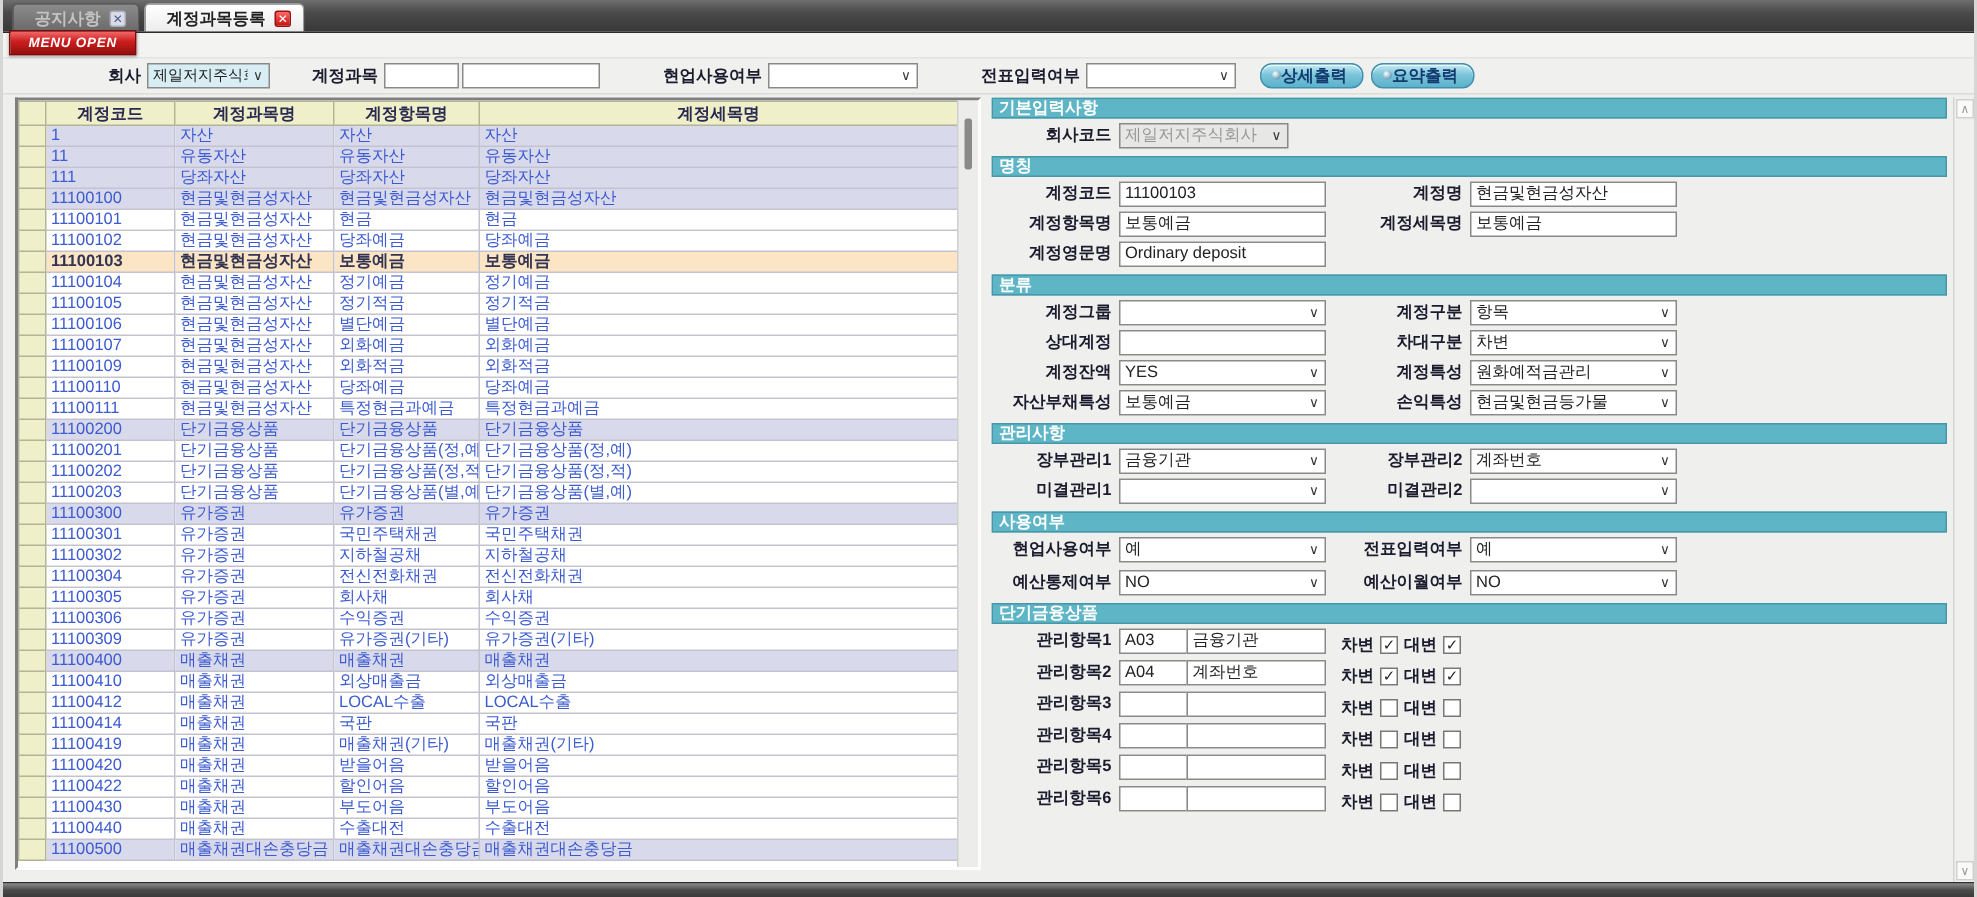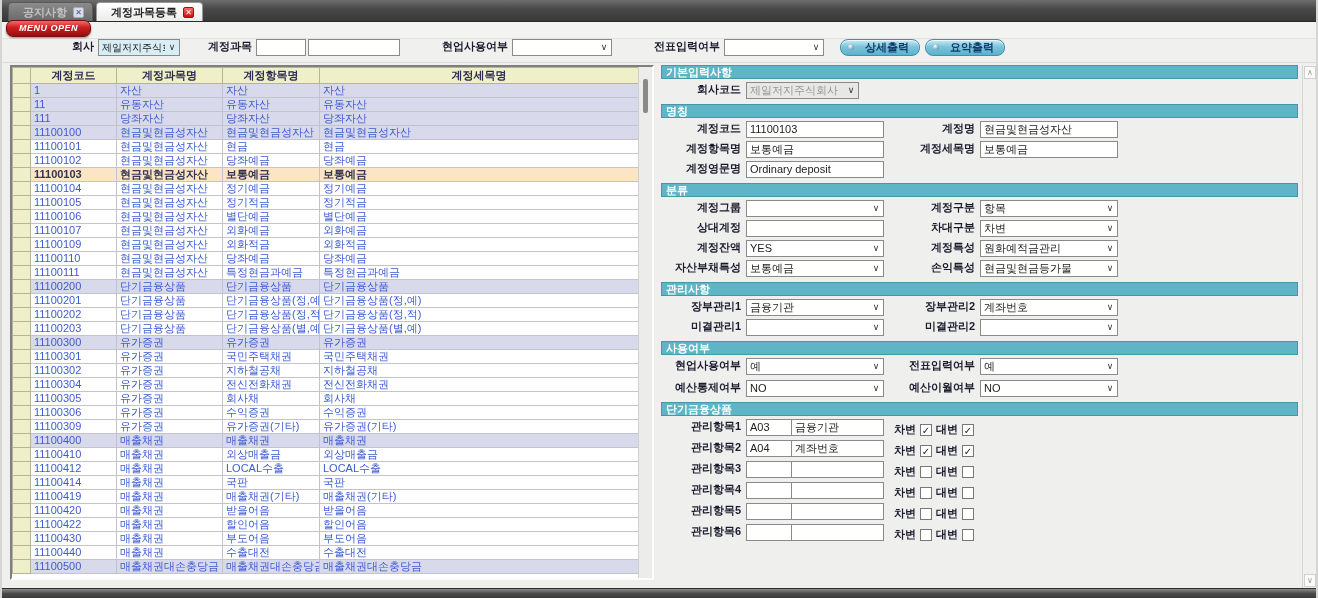--- a/index.html
+++ b/index.html
@@ -11,33 +11,33 @@
   .tabbar { height:22px; background:linear-gradient(#6e6e6e,#4a4a4a 40%,#383838); display:flex; align-items:flex-end; padding-left:6px; gap:3px; border-bottom:1px solid #2a2a2a; }
   .tab { height:19px; display:flex; align-items:center; gap:6px; padding:0 8px 0 14px; border-radius:4px 4px 0 0; font-weight:bold; cursor:pointer;justify-content:center; }
   .tab.inactive { background:linear-gradient(#8b8b8b,#6a6a6a); color:#c3c3c3; border:1px solid #5a5a5a; border-bottom:none; }
   .tab.active { background:linear-gradient(#ffffff,#ececec); color:#222; border:1px solid #999; border-bottom:none; }
   .tab .close { width:11px; height:11px; font-size:8px; line-height:10px; text-align:center; border-radius:2px; font-weight:bold; }
   .tab.inactive .close { background:#d8dce6; color:#4a5a8a; border:1px solid #aab; }
   .tab.active .close { background:linear-gradient(#f66,#c11); color:#fff; border:1px solid #911; }
 
   
   .menustrip { height:17px; background:#f3f3f1; position:relative; border-bottom:1px solid #e2e2e0; }
-  .menu-open { position:absolute; left:4px; top:-2px; background:linear-gradient(#f26a6a,#cc1d1d 45%,#950f0f); border:1px solid #7c0b0b; border-radius:7px; color:#fff; font-size:9px; font-weight:bold; font-style:italic; padding:2px 12px 3px; letter-spacing:.5px; box-shadow:0 1px 2px rgba(0,0,0,.4); cursor:pointer; }
+  .menu-open { position:absolute; left:4px; top:-2px; background:linear-gradient(#f26a6a,#cc1d1d 45%,#950f0f); border:1px solid #7c0b0b; border-radius:0; color:#fff; font-size:9px; font-weight:bold; font-style:italic; padding:2px 12px 3px; letter-spacing:.5px; box-shadow:0 1px 2px rgba(0,0,0,.4); cursor:pointer; }
 
   
-  .toolbar { height:24px; background:#f0f0ee; display:flex; border-bottom:1px solid #dcdcda; }
+  .toolbar { height:24px; background:#f0f0ee; display:flex; align-items:center; border-bottom:1px solid #dcdcda; }
   .toolbar .lbl { font-weight:bold; color:#1b1b2e; margin-right:4px; }
   .tinput { background:#fff; border:1px solid #8a8a8a; height:17px; line-height:15px; padding:0 3px; color:#222; overflow:hidden; white-space:nowrap; }
   .tselect { background:#fff; border:1px solid #8a8a8a; height:17px; display:flex; align-items:center; color:#222; cursor:pointer; }
   .tselect .val { flex:1; padding:0 3px; overflow:hidden; white-space:nowrap; line-height:15px; }
   .tselect .arr { width:14px; text-align:center; color:#333; font-size:9px; line-height:15px; }
   .tselect.lite { background:#d8eef4; }
   .tselect.disabled { background:#e7e7e5; }
   .tselect.disabled .val { color:#979797; }
-  .print-btn { height:17px; margin-left:5px; padding:0 10px 1px 7px; border-radius:8px; border:1px solid #3f90ad; background:linear-gradient(#c8ecf5,#7cc4da 45%,#5cb2cc); color:#123a6e; font-weight:bold; font-size:11px; display:flex; align-items:center; gap:11px; cursor:pointer; box-shadow:inset 0 1px 0 #e8f8fd; }
+  .print-btn { height:17px; margin-left:5px; padding:0 10px 1px 7px; border-radius:8px; border:1px solid #3f90ad; background:linear-gradient(#c8ecf5,#7cc4da 45%,#5cb2cc); color:#123a6e; font-weight:bold; font-size:11px; display:flex; align-items:center; gap:0; cursor:pointer; box-shadow:inset 0 1px 0 #e8f8fd; }
   .print-btn .dot { width:6px; height:6px; border-radius:50%; background:radial-gradient(circle at 35% 35%, #fff, #2e789a); display:inline-block; }
 
   
   .content { flex:1; display:flex; padding:2px 0 0 8px; overflow:hidden; }
 
   
   .grid-wrap { width:644px; height:515px; border-top:2px solid #7f7f7f; border-left:2px solid #7f7f7f; border-right:2px solid #fdfdfd; border-bottom:2px solid #fdfdfd; background:#fff; display:flex; }
   .grid-scroll { flex:1; overflow:hidden; }
   table.grid { border-collapse:collapse; table-layout:fixed; width:627px; }
   table.grid col.c-sel { width:18px; } table.grid col.c-code { width:86px; }

